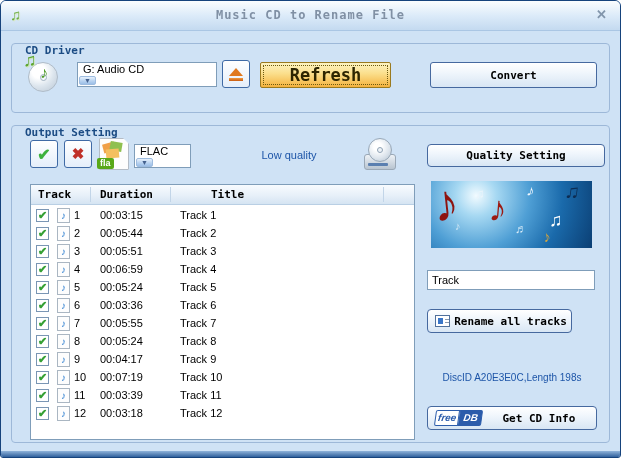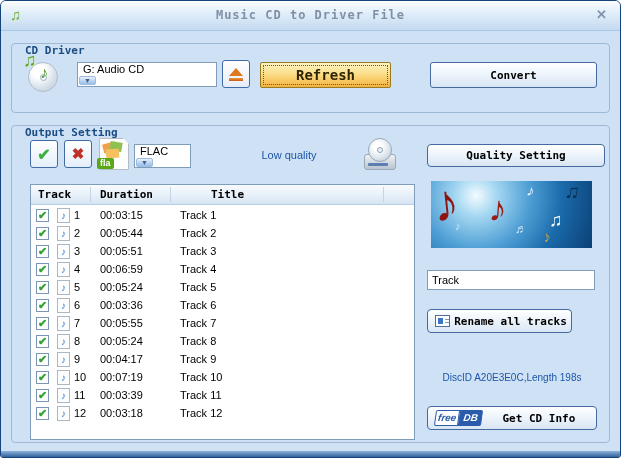--- a/index.html
+++ b/index.html
@@ -27,21 +27,21 @@
     font-family:"DejaVu Sans Mono",monospace;font-weight:bold;font-size:11px;color:#1c4c84;margin-top:8px;}
   .cd-group{left:10px;top:42px;width:599px;height:70px;}
   .out-group{left:10px;top:124px;width:599px;height:318px;}
   
   .std-btn{position:absolute;border:1px solid #46699f;border-radius:3px;
     background:linear-gradient(#ffffff,#f0f6fc 40%,#d8e6f4);
     font-family:"DejaVu Sans Mono",monospace;font-weight:bold;font-size:11px;color:#000;
     display:flex;align-items:center;justify-content:center;padding:0;cursor:default;}
   .gold-btn{position:absolute;border:1px solid #9a7a20;border-radius:2px;
     background:linear-gradient(#fdf4c2,#fbde8a 45%,#f4b23e);
-    font-family:"DejaVu Sans Mono",monospace;font-weight:bold;font-size:14px;color:#2e2500;
+    font-family:"DejaVu Sans Mono",monospace;font-weight:bold;font-size:17px;color:#2e2500;
     display:flex;align-items:center;justify-content:center;cursor:default;}
   .gold-btn::after{content:"";position:absolute;inset:2px;border:1px dotted #6b5a10;border-radius:1px;}
   .sq-btn{position:absolute;width:28px;height:28px;border:1px solid #3f6aa5;border-radius:3px;
     background:linear-gradient(#ffffff,#e4eefa);display:flex;align-items:center;justify-content:center;cursor:default;}
   
   .combo{position:absolute;border:1px solid #7f9db9;background:#fff;display:flex;align-items:stretch;flex-direction:column;}
   .combo-text{flex:1;display:flex;align-items:center;padding-left:5px;font-size:11px;color:#000;}
   .combo-btn{width:17px;margin:1px;border:1px solid #9ebcdf;border-radius:2px;
     background:linear-gradient(#e7f1fc,#b9d3f0 55%,#9cbfe8);
     display:flex;align-items:center;justify-content:center;}
@@ -141,21 +141,21 @@
   .bottom-frame{position:absolute;left:0;right:0;bottom:0;height:6px;
     background:linear-gradient(#8fb3da,#30609c);}
 </style>
 </head>
 <body>
 
 <div class="window">
 
   <div class="titlebar">
     <span class="app-icon">♫</span>
-    <div class="win-title">Music CD to Driver File</div>
+    <div class="win-title">Music CD to Rename File</div>
     <span class="close-btn">✕</span>
   </div>
 
   <div class="group cd-group">
     <span class="group-label">CD Driver</span>
 
     <div class="disc-icon">
       <div class="disc"></div>
       <div class="hole"></div>
       <span class="gnote1">♫</span>

